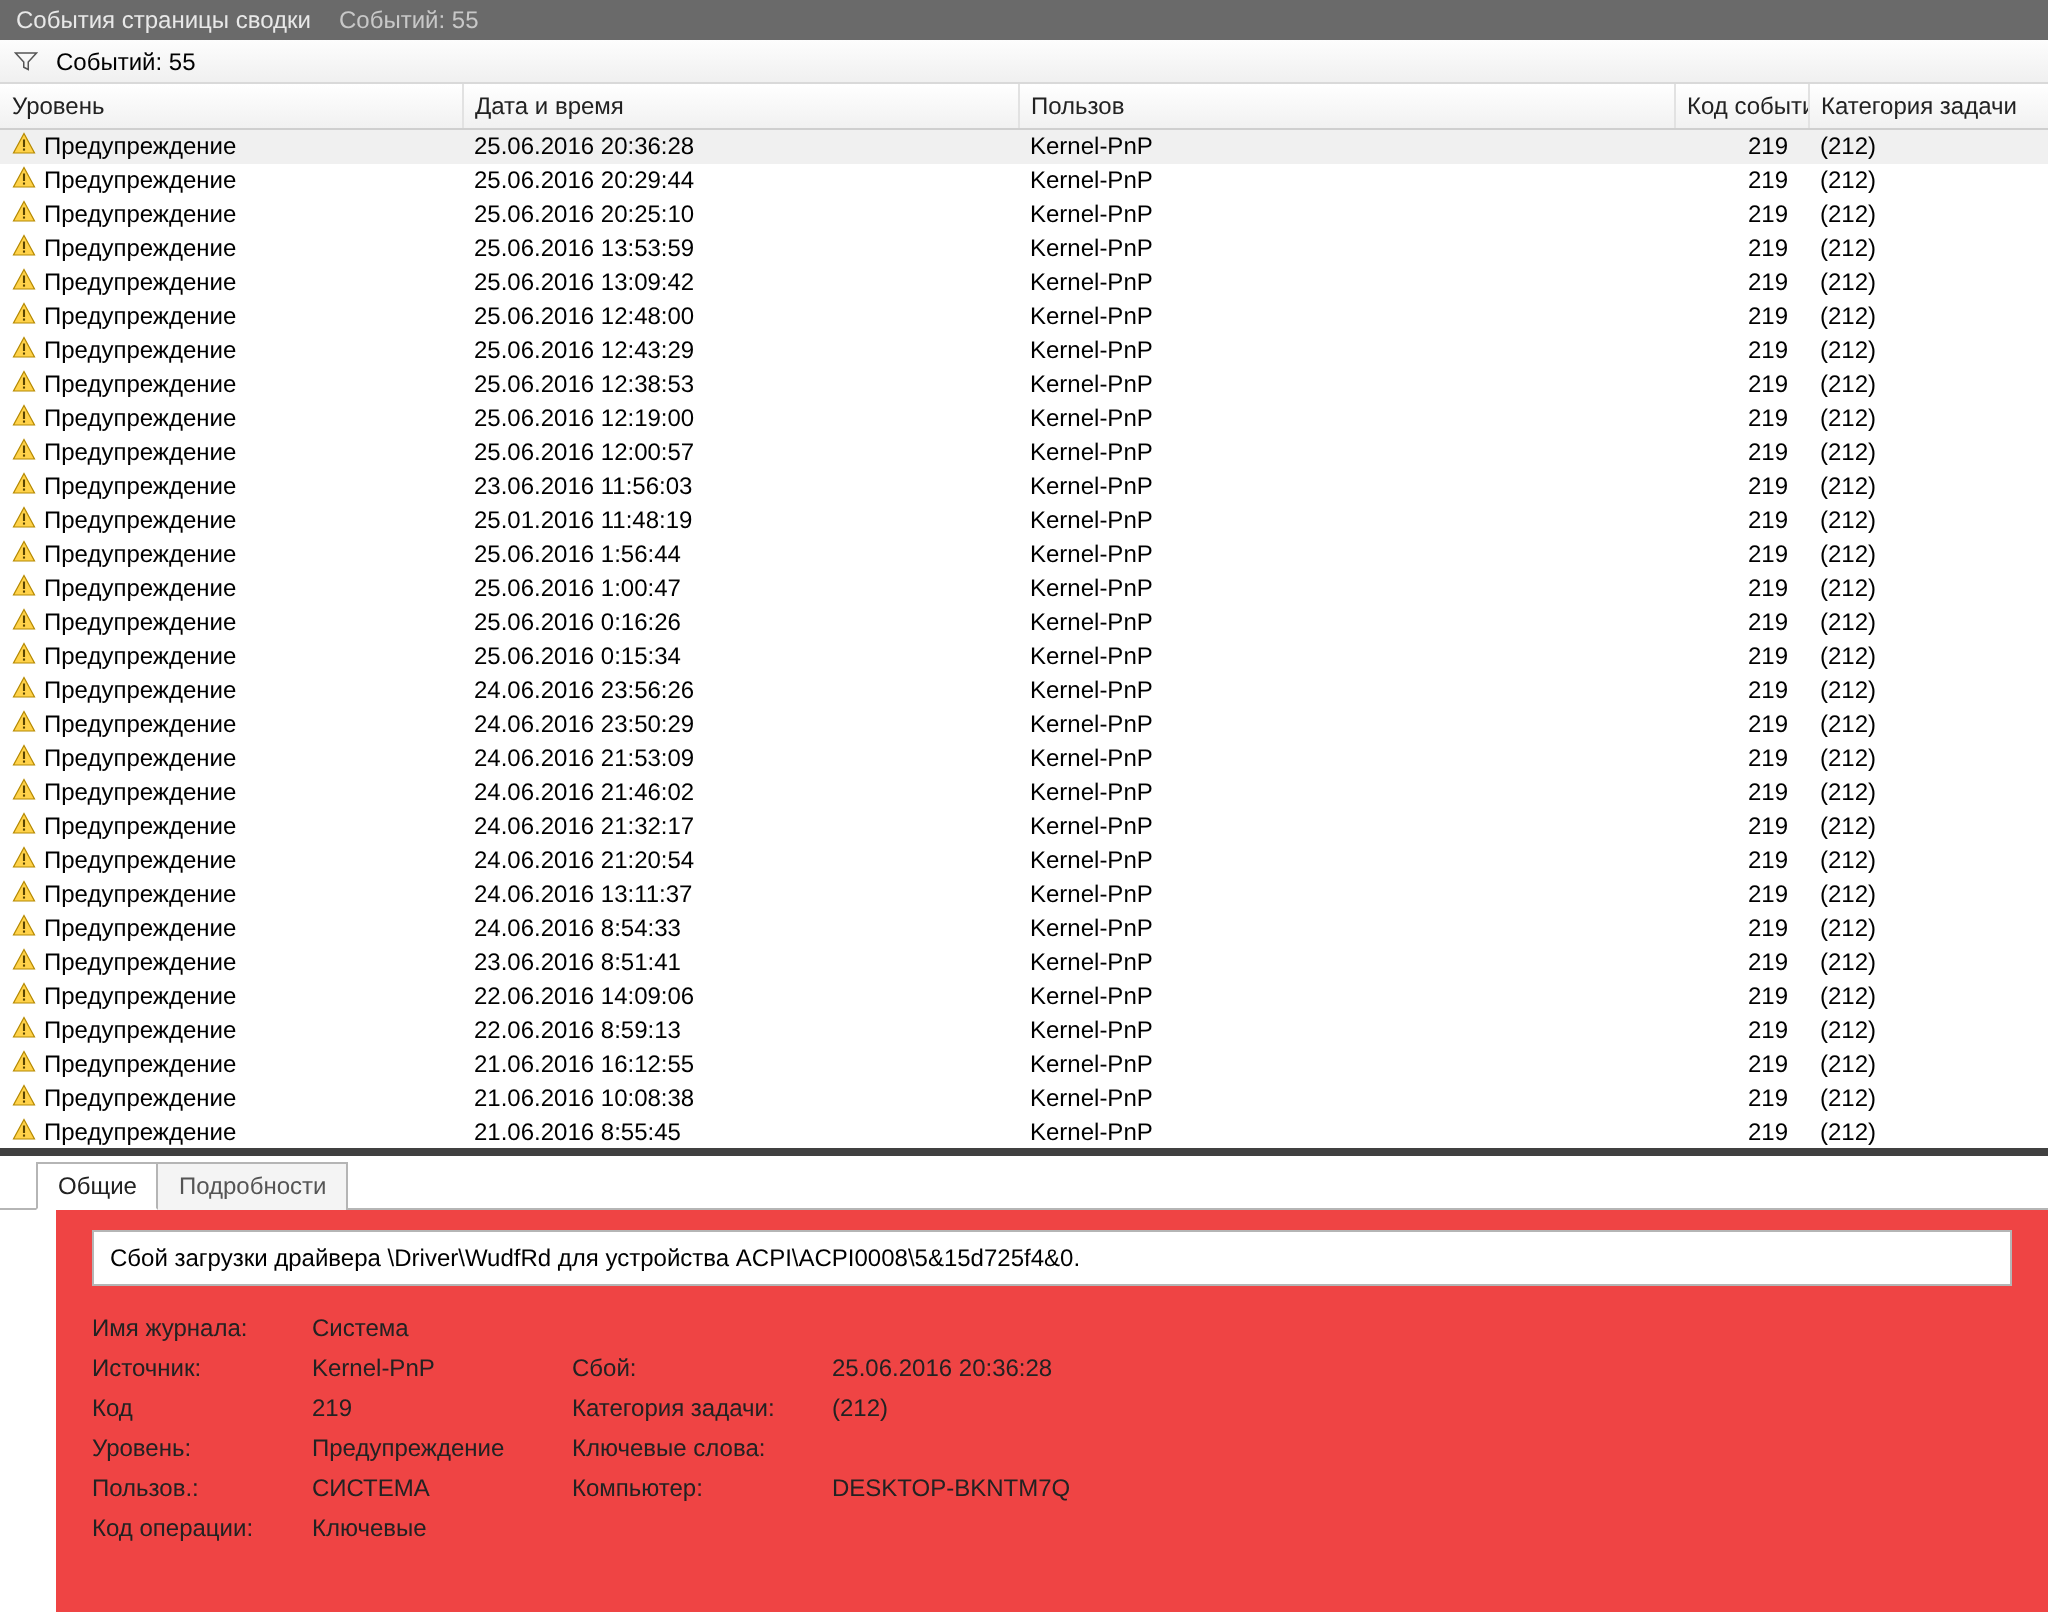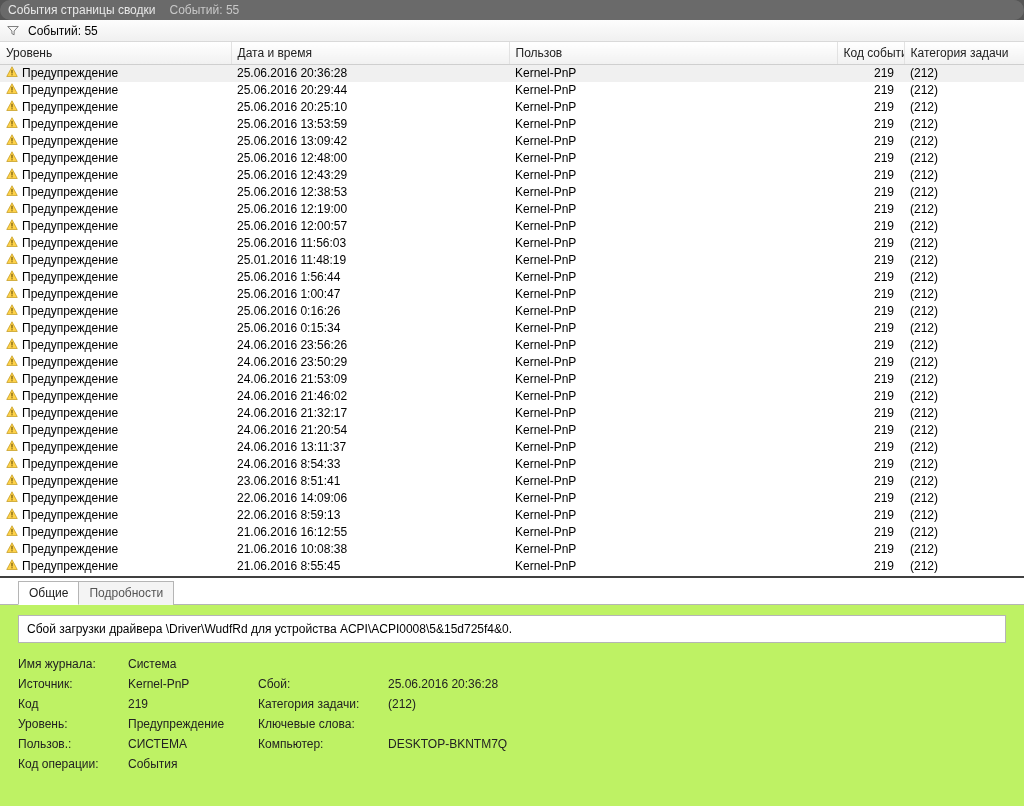--- a/index.html
+++ b/index.html
@@ -13,21 +13,20 @@
     color: #000;
   }
   .titlebar {
     background: #6a6a6a;
     color: #e8e8e8;
     height: 20px;
     display: flex;
     align-items: center;
     padding: 0 8px;
     font-size: 12px;
-    border-radius: 10px;
   }
   .titlebar .primary { font-weight: 400; margin-right: 14px; }
   .titlebar .secondary { color: #c8c8c8; }
   .content {
     background: #fff;
     width: 100%;
     height: 786px;
     display: flex;
     flex-direction: column;
   }
@@ -37,21 +36,21 @@
     border-bottom: 1px solid #d9d9d9;
     display: flex;
     align-items: center;
     padding: 0 6px;
     gap: 8px;
   }
   .filterbar .icon { width: 14px; height: 14px; display:flex; align-items:center; justify-content:center; color:#555; }
   .tablewrap {
     flex: 0 0 536px;
     overflow: hidden;
-    border-bottom: 2px solid #404040;
+    border-bottom: 4px solid #404040;
   }
   table.events {
     width: 100%;
     border-collapse: collapse;
     table-layout: fixed;
   }
   table.events thead th {
     text-align: left;
     font-weight: 400;
     font-size: 12px;
@@ -106,23 +105,24 @@
     position: relative;
     top: 1px;
     color: #222;
     cursor: pointer;
     text-align: right;
   }
   .tab.active { background:#fff; z-index:2; border-bottom: 1px solid #fff;}
   .tab.inactive { background:#f4f4f4; color:#555; }
   .detailbody {
     padding: 10px 18px 10px 18px;
-    background: #bef264;
+    background: #ef4444;
     flex: 1;
     overflow: auto;
+    margin-left: 28px;
   }
   .msgbox {
     border: 1px solid #b5b5b5;
     padding: 6px 8px;
     font-size: 12px;
     margin-bottom: 14px;
     background:#fff;
   }
   .grid {
     display: grid;
@@ -335,21 +335,21 @@
             <td>
               <div class="levelcell">
                 <span><svg class="warn-icon" viewBox="0 0 16 16">
                     <path d="M8 1 L15 14 H1 Z" fill="#ffd24a" stroke="#b58900" stroke-width="0.8"></path>
                     <rect x="7.3" y="5" width="1.4" height="5" fill="#5a4500"></rect>
                     <rect x="7.3" y="11" width="1.4" height="1.4" fill="#5a4500"></rect>
                   </svg></span>
                 <span>Предупреждение</span>
               </div>
             </td>
-            <td>25.06.2016 11:56:03</td>
+            <td>23.06.2016 11:56:03</td>
             <td>Kernel-PnP</td>
             <td class="right">219</td>
             <td>(212)</td>
           </tr>
           <tr>
             <td>
               <div class="levelcell">
                 <span><svg class="warn-icon" viewBox="0 0 16 16">
                     <path d="M8 1 L15 14 H1 Z" fill="#ffd24a" stroke="#b58900" stroke-width="0.8"></path>
                     <rect x="7.3" y="5" width="1.4" height="5" fill="#5a4500"></rect>
@@ -683,18 +683,18 @@
       <div class="val">Предупреждение</div>
       <div class="lbl">Ключевые слова:</div>
       <div class="val"></div>
 
       <div class="lbl">Пользов.:</div>
       <div class="val">СИСТЕМА</div>
       <div class="lbl">Компьютер:</div>
       <div class="val">DESKTOP-BKNTM7Q</div>
 
       <div class="lbl">Код операции:</div>
-      <div class="val">События</div>
+      <div class="val">Ключевые</div>
       <div></div>
         <div></div>
     </div>
   </div>
 </div>
 
 </body></html>

